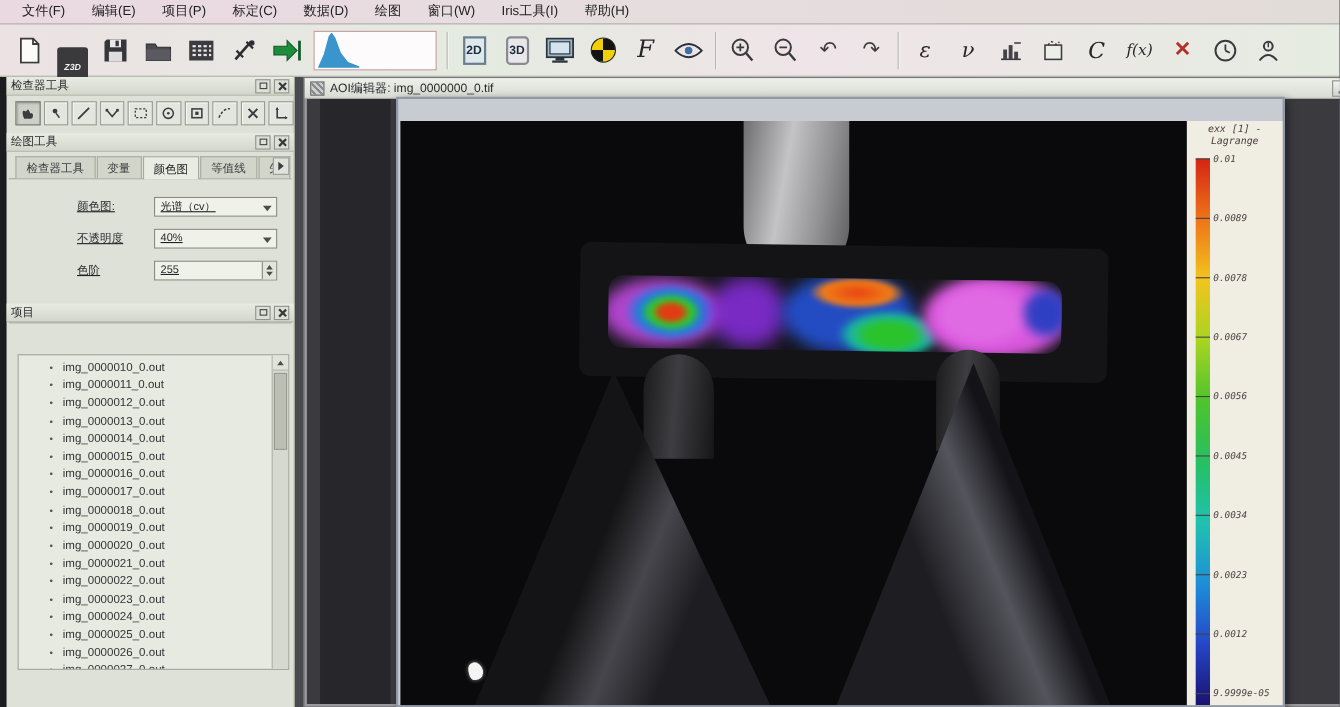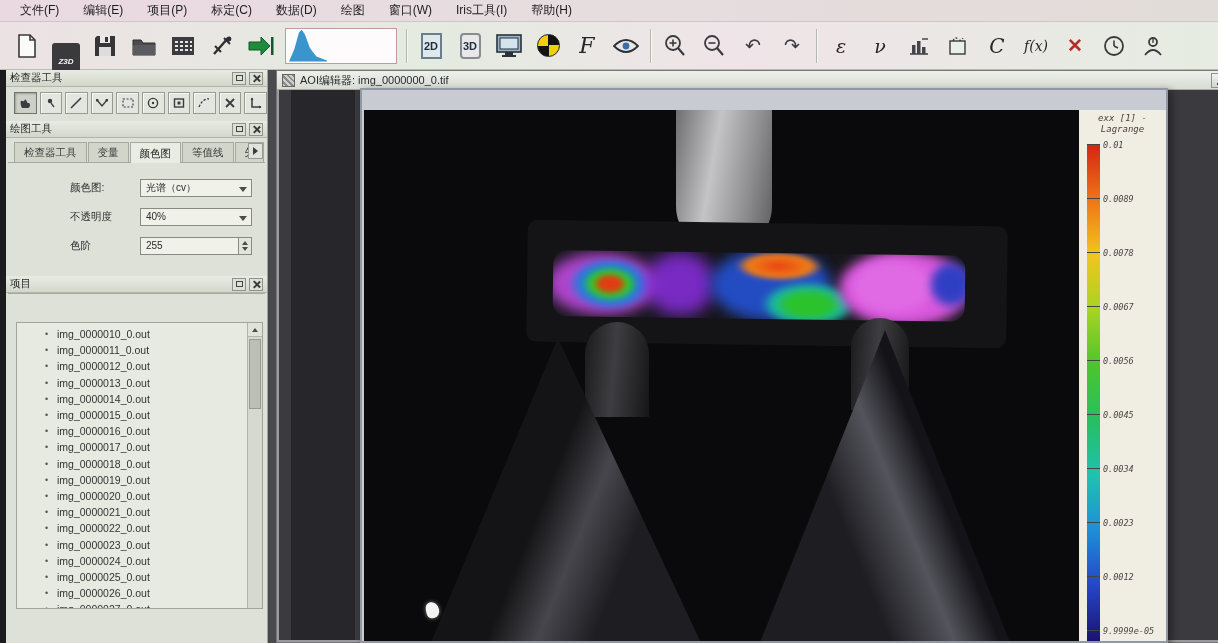--- a/index.html
+++ b/index.html
@@ -56,21 +56,21 @@
   .tool-btn.pressed{background:#ccd0c6;box-shadow:inset 1px 1px 2px #9aa094;border-color:#70756b;}
   .tabs-row{display:flex;align-items:flex-end;padding:4px 2px 0 8px;height:24px;position:relative;}
   .tab{padding:3px 9px 2px;font-size:10.5px;color:#3a3a3c;background:#d2d6ca;border:1px solid #a6aa9e;
     border-bottom:none;margin-right:1px;white-space:nowrap;}
   .tab.active{background:#e9ecE2;position:relative;top:1px;padding-top:4px;color:#1c1c1e;}
   .tab.clipped{max-width:34px;overflow:hidden;}
   .tab-arrow{position:absolute;right:4px;bottom:3px;width:15px;height:16px;border:1px solid #979b91;
     background:#e0e3db;display:flex;align-items:center;justify-content:center;}
   .tri-right{width:0;height:0;border-top:4px solid transparent;border-bottom:4px solid transparent;border-left:5px solid #3c3c3e;}
   .tabs-underline{height:1px;background:#a6aa9e;margin:0 2px;}
-  .form-area{padding:10px 8px 0 0;}
+  .form-area{padding:10px 8px 0 0;text-decoration:underline;}
   .form-row{display:flex;align-items:center;height:29px;}
   .form-label{width:70px;margin-left:64px;font-size:10.5px;color:#2e2e30;}
   .ctrl{position:relative;width:112px;height:18px;border:1px solid #888c80;background:#f0f2ea;
     font-size:10px;color:#2a2a2c;display:flex;align-items:center;padding-left:5px;}
   .ctrl .chev{position:absolute;right:4px;top:7px;width:0;height:0;
     border-left:4px solid transparent;border-right:4px solid transparent;border-top:5px solid #4a4e44;}
   .spin-col{position:absolute;right:0;top:0;width:13px;height:16px;border-left:1px solid #888c80;
     display:flex;flex-direction:column;align-items:center;justify-content:center;gap:2px;background:#e2e5dc;}
   .tri-up{width:0;height:0;border-left:3px solid transparent;border-right:3px solid transparent;border-bottom:4px solid #4a4e44;}
   .tri-dn{width:0;height:0;border-left:3px solid transparent;border-right:3px solid transparent;border-top:4px solid #4a4e44;}

